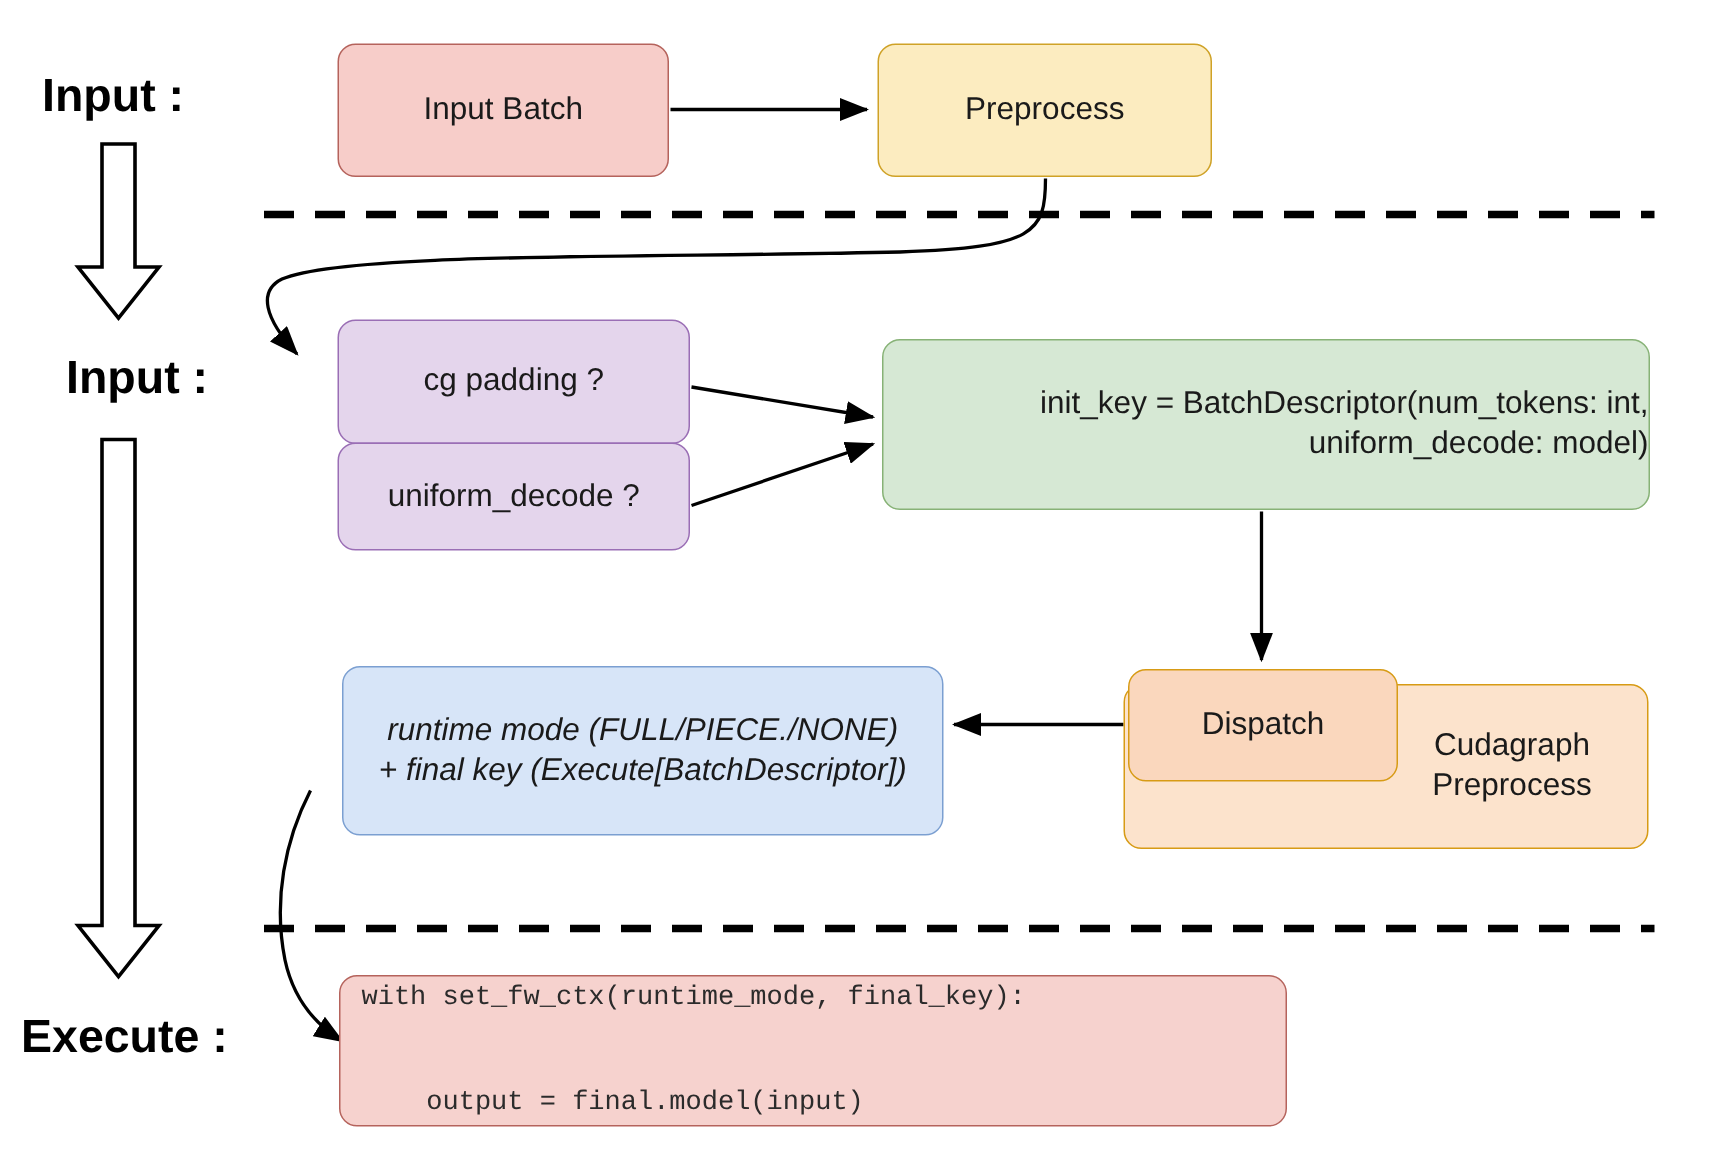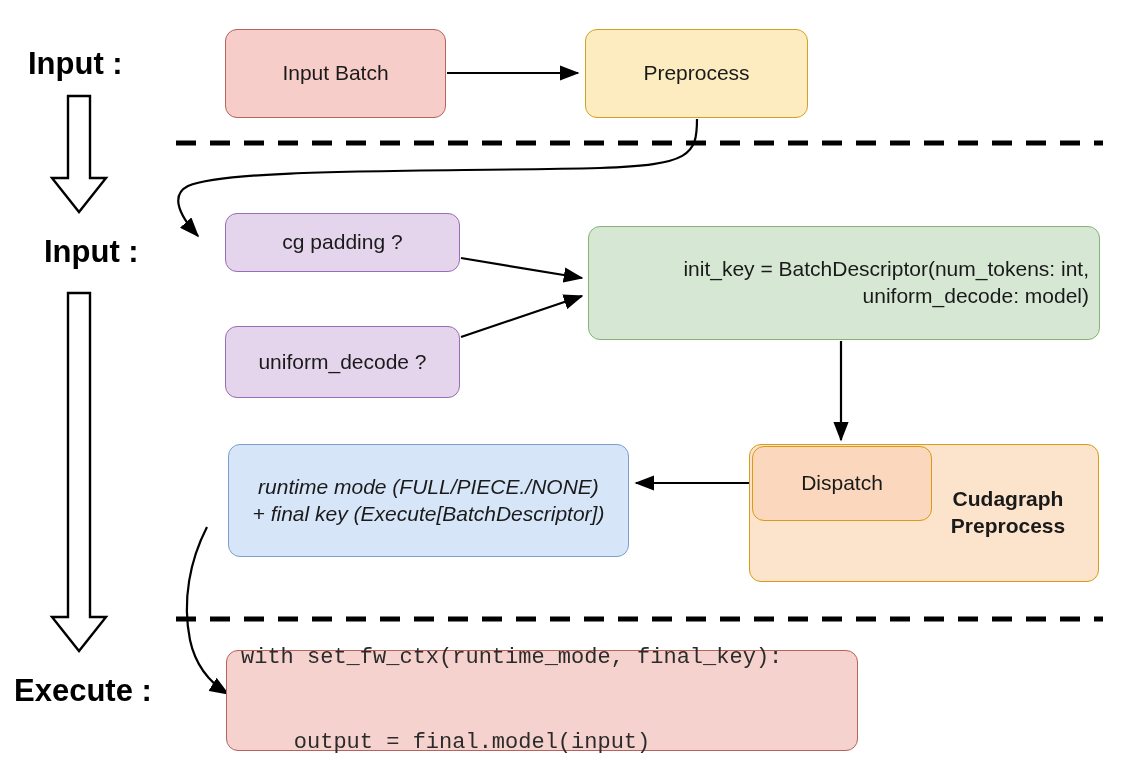--- a/index.html
+++ b/index.html
@@ -37,34 +37,34 @@
     box-sizing: border-box;
     border-radius: 12px;
     border: 1.6px solid #000;
     display: flex;
     align-items: center;
     justify-content: center;
     text-align: center;
     font-size: 21px;
     color: #1a1a1a;
     line-height: 1.28;
-    padding: 4px 10px;
+    padding: 4px 0;
   }
   .node.pink   { background: #f7cdc9; border-color: #b5635c; }
   .node.yellow { background: #fcecc0; border-color: #cfa227; justify-content: center; }
   .node.purple { background: #e4d5ec; border-color: #9a6eb5; }
   .node.green  { background: #d6e8d4; border-color: #87b276; }
   .node.blue   { background: #d7e5f8; border-color: #7b9fd1; font-style: italic; }
   .node.orange-outer { background: #fce3cc; border-color: #d79b15; }
   .node.orange-inner { background: #fad7bd; border-color: #d79b15; }
   .node.code {
     background: #f6d2ce;
     border-color: #b5635c;
     font-family: "Liberation Mono", "DejaVu Sans Mono", monospace;
-    font-size: 22px;
+    font-size: 18px;
     justify-content: flex-start;
     align-items: center;
     white-space: pre;
     text-align: left;
     padding-left: 14px;
     color: #2b2b2b;
   }
   .node .lines { width: 100%; }
   .node .lines div { white-space: pre-wrap; }
   .node.code .lines div { white-space: pre; }
@@ -113,47 +113,47 @@
       <div>Input Batch</div>
     </div>
   </div>
 
   <div class="node yellow" style="left:585px; top:29px; width:223px; height:89px;">
     <div class="lines">
       <div>Preprocess</div>
     </div>
   </div>
 
-  <div class="node purple" style="left:225px; top:213px; width:235px; height:59px;align-items:center;">
+  <div class="node purple" style="left:225px; top:213px; width:235px; height:83px;align-items:center;">
     <div class="lines">
       <div>cg padding ?</div>
     </div>
   </div>
 
-  <div class="node purple" style="left:225px; top:295px; width:235px; height:72px;margin-top:31px;">
+  <div class="node purple" style="left:225px; top:295px; width:235px; height:72px;">
     <div class="lines">
       <div>uniform_decode ?</div>
     </div>
   </div>
 
   <div class="node green" style="left:588px; top:226px; width:512px; height:114px;text-align:right;">
     <div class="lines">
       <div>init_key = BatchDescriptor(num_tokens: int,</div>
       <div>uniform_decode: model)</div>
     </div>
   </div>
 
   <div class="node blue" style="left:228px; top:444px; width:401px; height:113px;">
     <div class="lines">
       <div>runtime mode (FULL/PIECE./NONE)</div>
       <div>+ final key (Execute[BatchDescriptor])</div>
     </div>
   </div>
 
-  <div class="node orange-outer" style="left:749px; top:444px; width:350px; height:138px;font-weight:bold;">
+  <div class="node orange-outer" style="left:749px; top:456px; width:350px; height:110px;">
     <div class="lines" style="margin-left:168px;">
       <div>Cudagraph</div>
       <div>Preprocess</div>
     </div>
   </div>
 
   <div class="node orange-inner" style="left:752px; top:446px; width:180px; height:75px;">
     <div class="lines">
       <div>Dispatch</div>
     </div>

